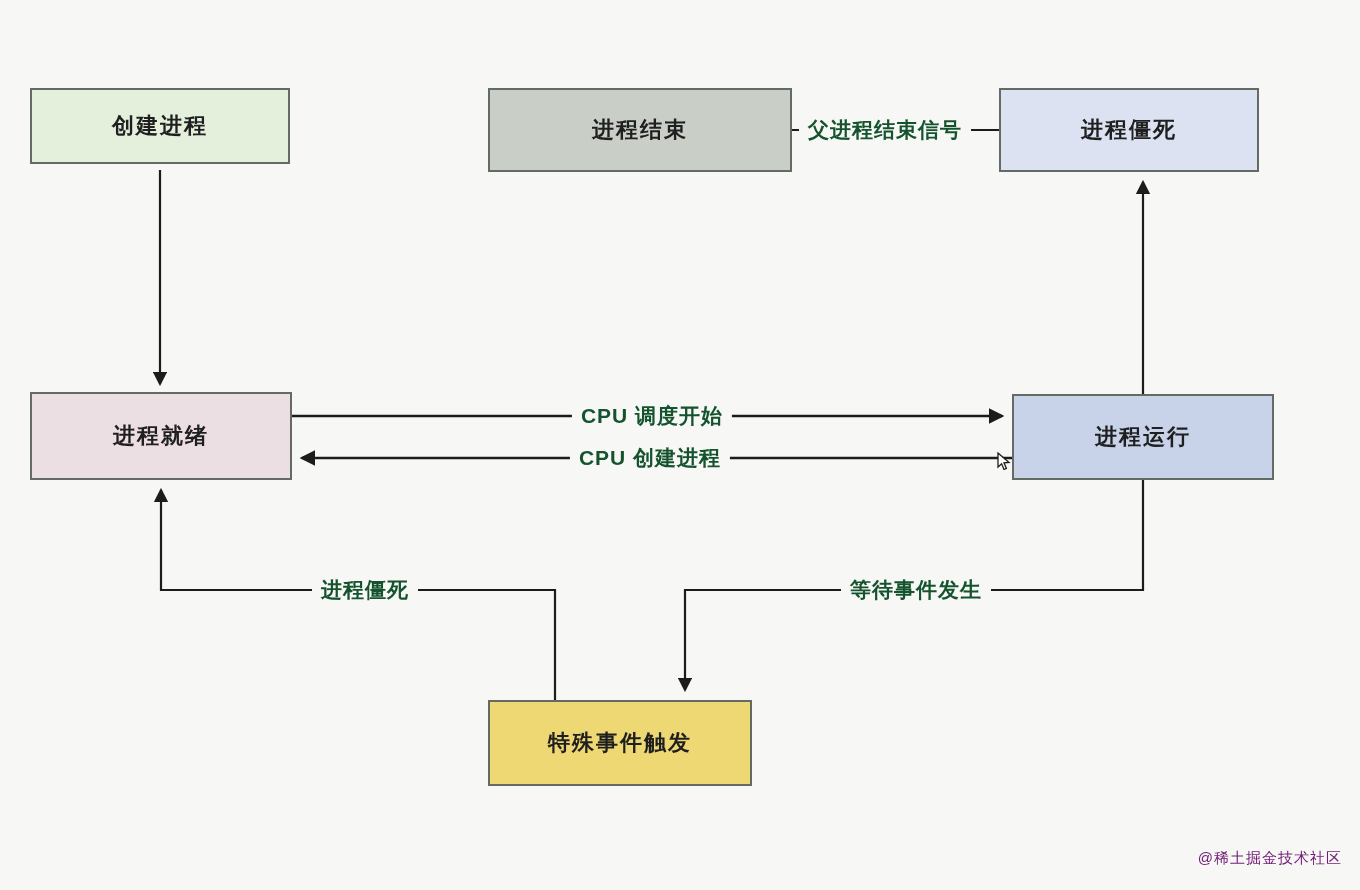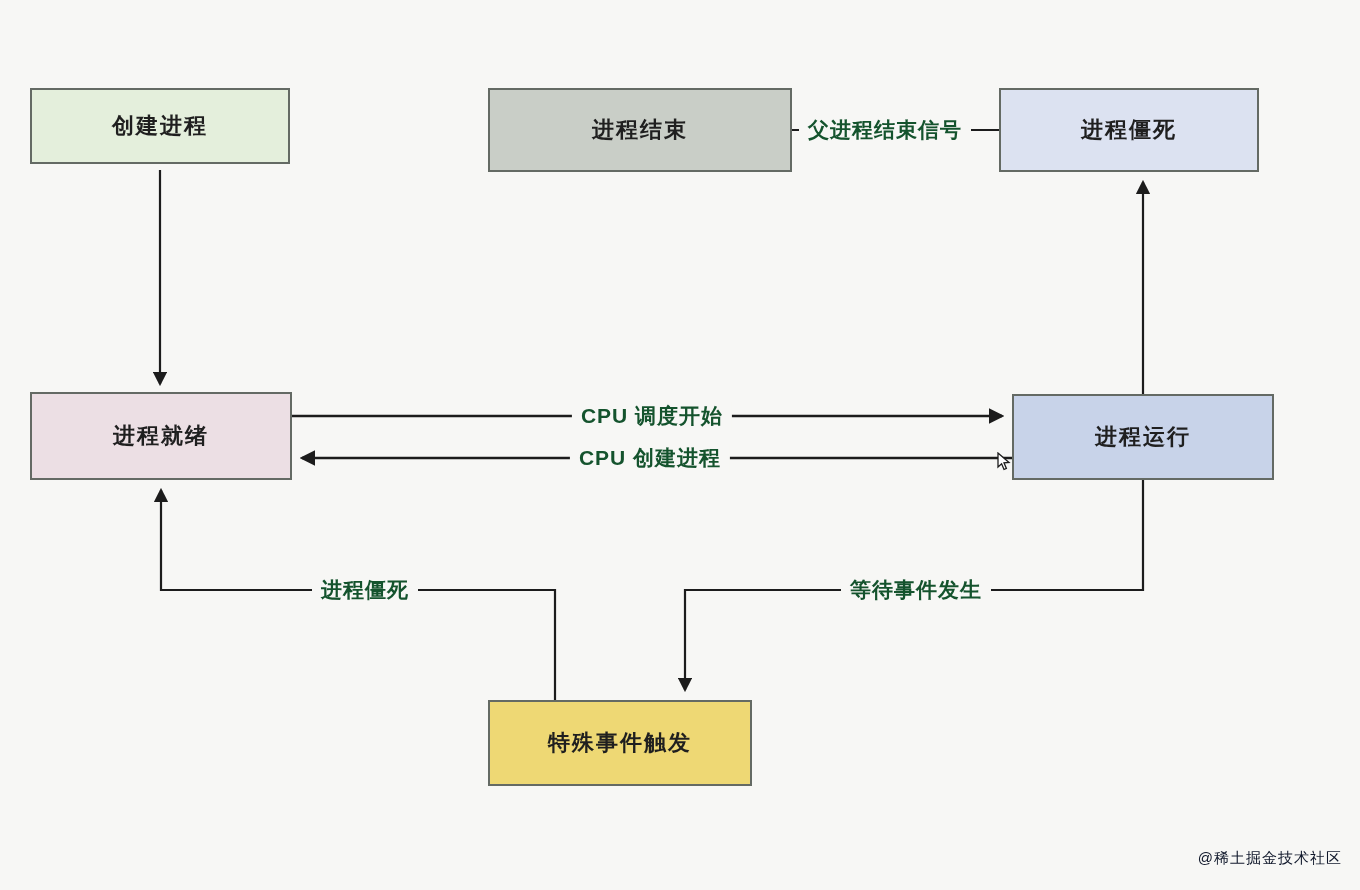--- a/index.html
+++ b/index.html
@@ -46,21 +46,21 @@
     font-weight: 600;
     color: #14532d;
     letter-spacing: 1px;
     white-space: nowrap;
   }
   .watermark {
     position: absolute;
     right: 18px;
     bottom: 22px;
     font-size: 15px;
-    color: #0f172a;
+    color: #701a75;
     letter-spacing: 1px;
   }
   .cursor {
     position: absolute;
     left: 996px;
     top: 452px;
     width: 16px;
     height: 20px;
   }
 </style>

